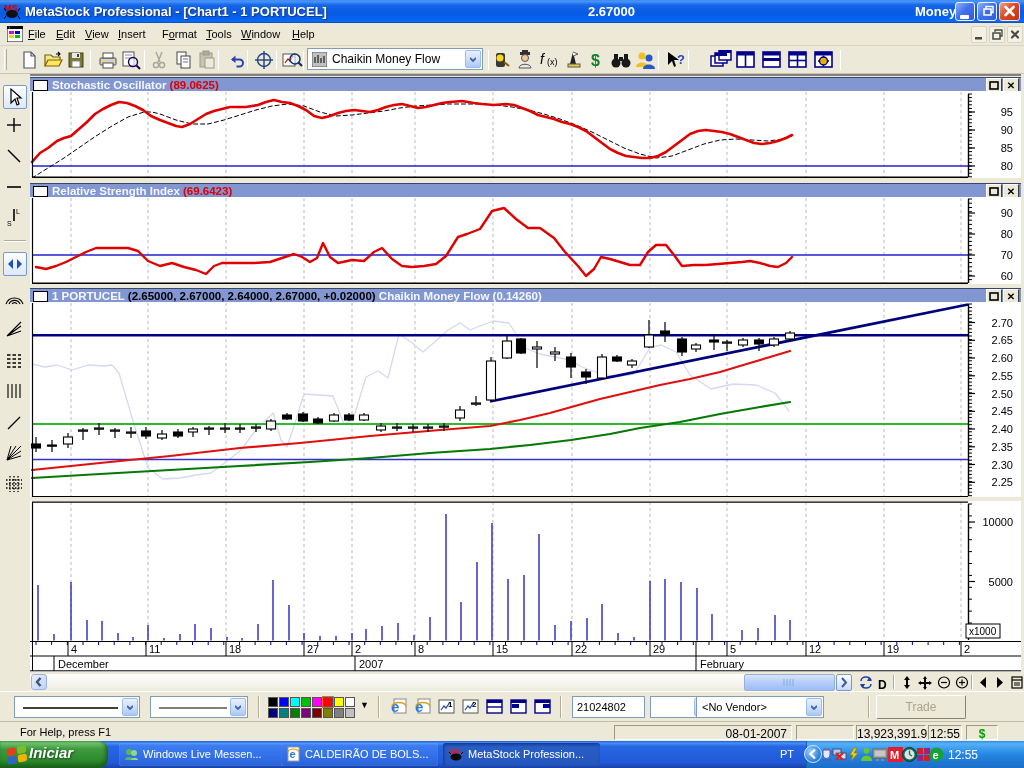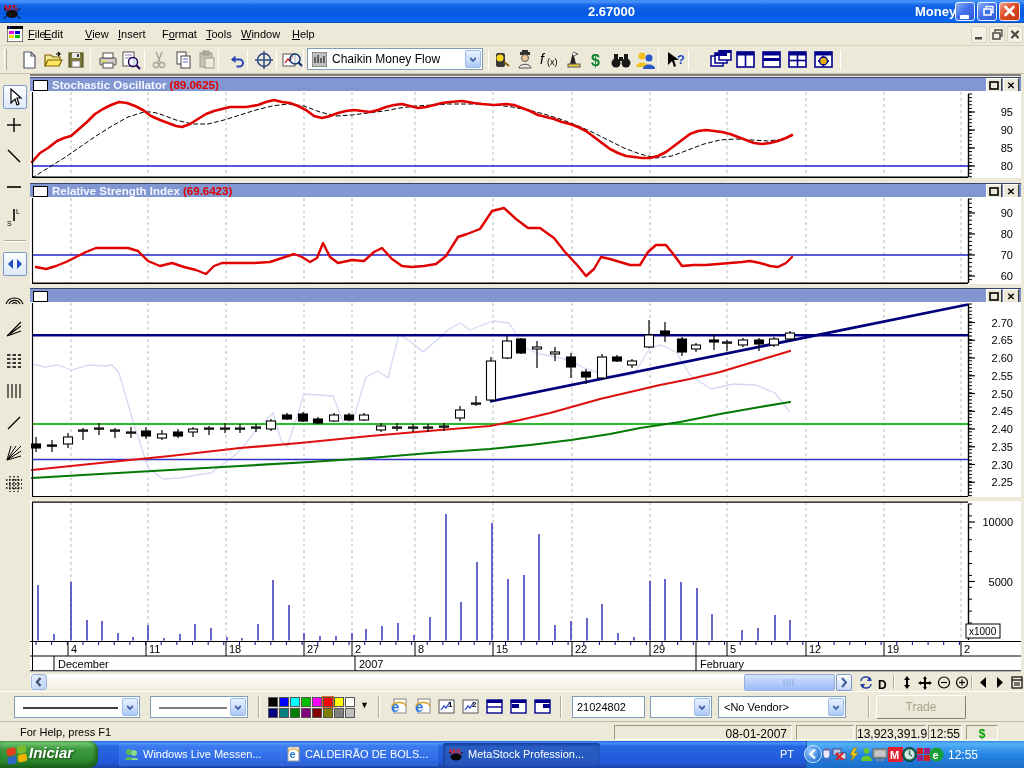--- a/index.html
+++ b/index.html
@@ -38,20 +38,21 @@
 
 <div id="titlebar">
   <svg class="abs" style="left:4px;top:3px" width="17" height="17" viewBox="0 0 17 17">
         <text x="0" y="8" font-size="9" font-weight="bold" fill="#d00000">MS</text>
         <ellipse cx="8" cy="11" rx="6" ry="4" fill="#101010"></ellipse>
         <line x1="2" y1="8" x2="0" y2="5" stroke="#000"></line>
         <line x1="14" y1="8" x2="16" y2="5" stroke="#000"></line>
         <line x1="2" y1="13" x2="0" y2="16" stroke="#000"></line>
         <line x1="14" y1="13" x2="16" y2="16" stroke="#000"></line>
       </svg>
+  <span class="abs" style="left:25px;top:4px; text-shadow:1px 1px 1px #1a3a7a;">MetaStock Professional - [Chart1 - 1 PORTUCEL]</span>
   <span class="abs" style="left:588px;top:4px;">2.67000</span>
   <span class="abs" style="left:915px;top:4px;">Money</span>
   <div class="abs" style="left:955px;top:2px;width:20px;height:19px;border-radius:3px;border:1px solid #eaf2ff;background:linear-gradient(135deg,#8fb2f5 0%,#4472ee 45%,#2e5cd8 100%);">
         <div class="abs" style="left:4px;top:12px;width:9px;height:3.5px;background:#fff;border-radius:1px;"></div>
       </div>
   <div class="abs" style="left:977px;top:2px;width:20px;height:19px;border-radius:3px;border:1px solid #eaf2ff;background:linear-gradient(135deg,#8fb2f5 0%,#4472ee 45%,#2e5cd8 100%);">
         <svg width="18" height="17">
           <path d="M6,6 h7 v6 h-7 z" fill="none" stroke="#fff" stroke-width="1.6"></path>
           <path d="M8,6 v-2.5 h7 v6 h-2" fill="none" stroke="#fff" stroke-width="1.4"></path>
         </svg>
@@ -67,21 +68,21 @@
   <svg class="abs" style="left:7px;top:3px" width="16" height="16" viewBox="0 0 16 16">
         <rect x="0" y="0" width="16" height="16" fill="#fff" stroke="#000"></rect>
         <rect x="0" y="0" width="16" height="3" fill="#000"></rect>
         <circle cx="2.5" cy="1.5" r="1" fill="#4444ff"></circle>
         <rect x="2" y="5" width="5" height="3" fill="#e000e0"></rect>
         <rect x="8" y="5" width="5" height="3" fill="#0000e0"></rect>
         <rect x="2" y="9" width="5" height="3" fill="#e0e000"></rect>
         <rect x="8" y="9" width="5" height="3" fill="#00c000"></rect>
       </svg>
   <span class="menu" style="left:28px"><u>F</u>ile</span>
-  <span class="menu" style="left:44px"><u>E</u>dit</span>
+  <span class="menu" style="left:56px"><u>E</u>dit</span>
   <span class="menu" style="left:85px"><u>V</u>iew</span>
   <span class="menu" style="left:118px"><u>I</u>nsert</span>
   <span class="menu" style="left:162px">F<u>o</u>rmat</span>
   <span class="menu" style="left:206px"><u>T</u>ools</span>
   <span class="menu" style="left:241px"><u>W</u>indow</span>
   <span class="menu" style="left:292px"><u>H</u>elp</span>
   <div class="abs" style="left:971px;top:3px;width:16px;height:17px;background:#f3f1e4;border:1px solid #d8d4c4;border-radius:2px;">
         <svg width="14" height="15">
           <rect x="3" y="10" width="7" height="2.5" fill="#4a4a42"></rect>
         </svg>
@@ -499,20 +500,21 @@
       <line x1="968" y1="234.0" x2="975" y2="234.0" stroke="#000" stroke-width="1.2"></line>
       <text x="1013" y="238.0" font-size="11" fill="#000" text-anchor="end">80</text>
       <line x1="968" y1="255.0" x2="975" y2="255.0" stroke="#000" stroke-width="1.2"></line>
       <text x="1013" y="259.0" font-size="11" fill="#000" text-anchor="end">70</text>
       <line x1="968" y1="276.0" x2="975" y2="276.0" stroke="#000" stroke-width="1.2"></line>
       <text x="1013" y="280.0" font-size="11" fill="#000" text-anchor="end">60</text>
 </svg>
 
 <div class="phead" style="top:288px;">
   <div class="pbox"></div>
+      <span class="abs" style="left:22px;top:1px;">1 PORTUCEL <span style="color:#000">(2.65000, 2.67000, 2.64000, 2.67000, +0.02000)</span> Chaikin Money Flow (0.14260)</span>
   <div class="pbtn" style="right:19px;">
         <svg width="14" height="12" style="margin-top:1px">
           <rect x="3" y="2" width="8" height="7" fill="none" stroke="#000" stroke-width="1.6"></rect>
         </svg>
       </div>
       <div class="pbtn" style="right:2px;">✕</div>
 </div>
 <svg class="plot" style="top:302px;height:195px" width="991" height="195" viewBox="30 302 991 195">
 <rect x="30" y="302" width="991" height="195" fill="#fff"></rect>
 <line x1="71" y1="303" x2="71" y2="496" stroke="#bbbbbb" stroke-width="1" stroke-dasharray="3,3"></line>
@@ -1064,42 +1066,42 @@
       <div class="abs" style="left:560px;top:4px;width:2px;height:22px;border-left:1px solid #b0ac98;border-right:1px solid #fff;"></div>
       <div class="abs" style="left:868px;top:4px;width:2px;height:22px;border-left:1px solid #b0ac98;border-right:1px solid #fff;"></div>
   <div class="abs" style="left:572px;top:4px;width:73px;height:22px;background:#fff;border:1px solid #7f9db9;font-size:11px;padding:4px 0 0 4px;">21024802</div>
   <div class="dd" style="left:650px;top:4px;width:62px;">
         <div class="ddbtn">
           <svg class="chev" viewBox="0 0 6 6">
             <path d="M0,1 L3,4 L6,1" fill="none" stroke="#4060a8" stroke-width="1.8"></path>
           </svg>
         </div>
       </div>
-  <div class="dd" style="left:718px;top:4px;width:128px;text-align:right;">
+  <div class="dd" style="left:696px;top:4px;width:128px;text-align:right;">
         <span class="abs" style="left:5px;top:4px;font-size:11px;">&lt;No Vendor&gt;</span>
         <div class="ddbtn">
           <svg class="chev" viewBox="0 0 6 6">
             <path d="M0,1 L3,4 L6,1" fill="none" stroke="#4060a8" stroke-width="1.8"></path>
           </svg>
         </div>
       </div>
   <div class="abs" style="left:876px;top:3px;width:90px;height:24px;background:#ece9d8;border:1px solid;border-color:#fff #848270 #848270 #fff;border-radius:2px;color:#a8a490;font-size:12px;text-align:center;padding-top:4px;">Trade</div>
 </div>
 
 <div id="statusbar">
   <span class="abs" style="left:20px;top:4px;">For Help, press F1</span>
   <div class="sfield" style="left:614px;width:178px;text-align:right;padding-right:4px;">08-01-2007</div>
   <div class="sfield" style="left:796px;width:58px;"></div>
   <div class="sfield" style="left:856px;width:70px;text-align:right;padding-right:2px;">13,923,391.9</div>
   <div class="sfield" style="left:928px;width:34px;text-align:center;">12:55</div>
   <div class="sfield" style="left:966px;width:32px;text-align:center;color:#00a000;font-weight:bold;">$</div>
 </div>
 
 <div id="taskbar">
-  <div class="abs" style="left:0;top:0;width:98px;height:27px;border-radius:0 9px 9px 0;background:linear-gradient(to bottom,#4ca94c 0%,#6fc16f 8%,#3e9a3e 30%,#2f8b2f 70%,#1e701e 95%);box-shadow:inset -2px -2px 4px #1a5c1a;">
+  <div class="abs" style="left:0;top:0;width:108px;height:27px;border-radius:0 9px 9px 0;background:linear-gradient(to bottom,#4ca94c 0%,#6fc16f 8%,#3e9a3e 30%,#2f8b2f 70%,#1e701e 95%);box-shadow:inset -2px -2px 4px #1a5c1a;">
     <svg class="abs" style="left:6px;top:3px" width="22" height="21" viewBox="0 0 22 21">
           <g transform="rotate(-6 11 10) skewY(-6)">
             <rect x="1" y="4" width="9" height="7.5" rx="2" fill="#e43e1c"></rect>
             <rect x="11.5" y="4" width="9" height="7.5" rx="2" fill="#7cbc28"></rect>
             <rect x="1" y="12.5" width="9" height="7.5" rx="2" fill="#2e66c8"></rect>
             <rect x="11.5" y="12.5" width="9" height="7.5" rx="2" fill="#f0b400"></rect>
           </g>
         </svg>
     <span class="abs" style="left:29px;top:3px;color:#fff;font-weight:bold;font-style:italic;font-size:15px;text-shadow:1px 1px 2px #1a4a1a;">Iniciar</span>
   </div>

